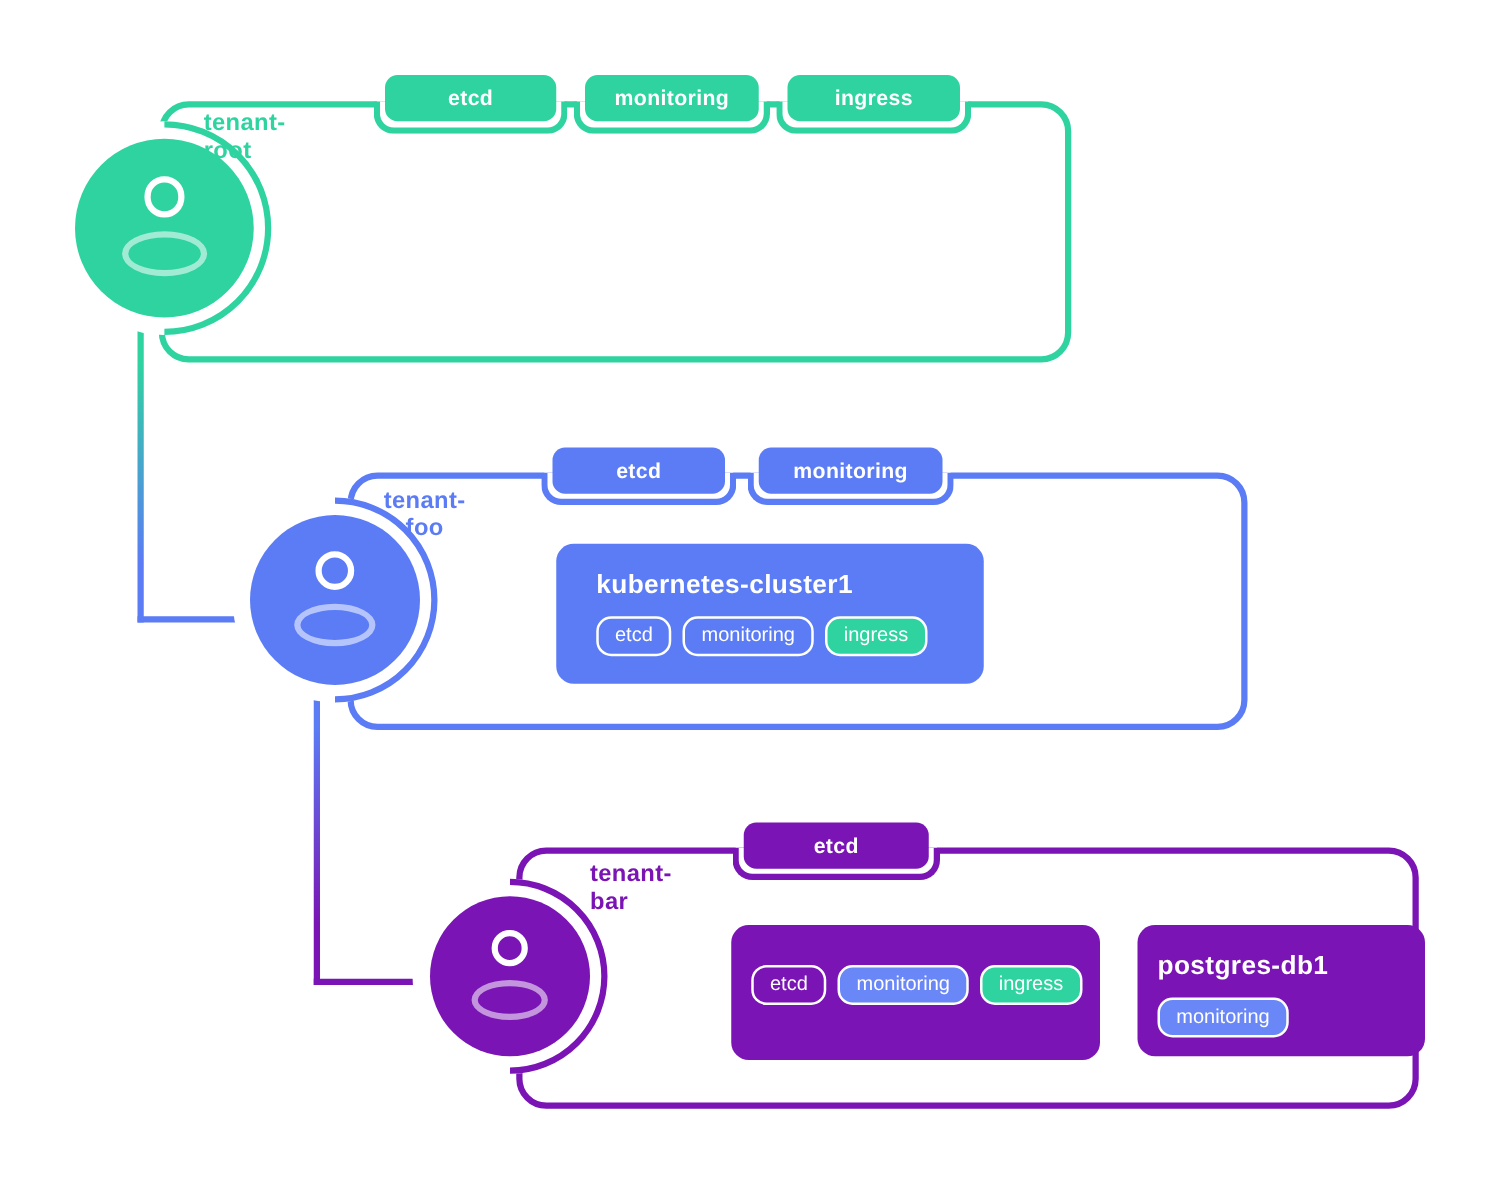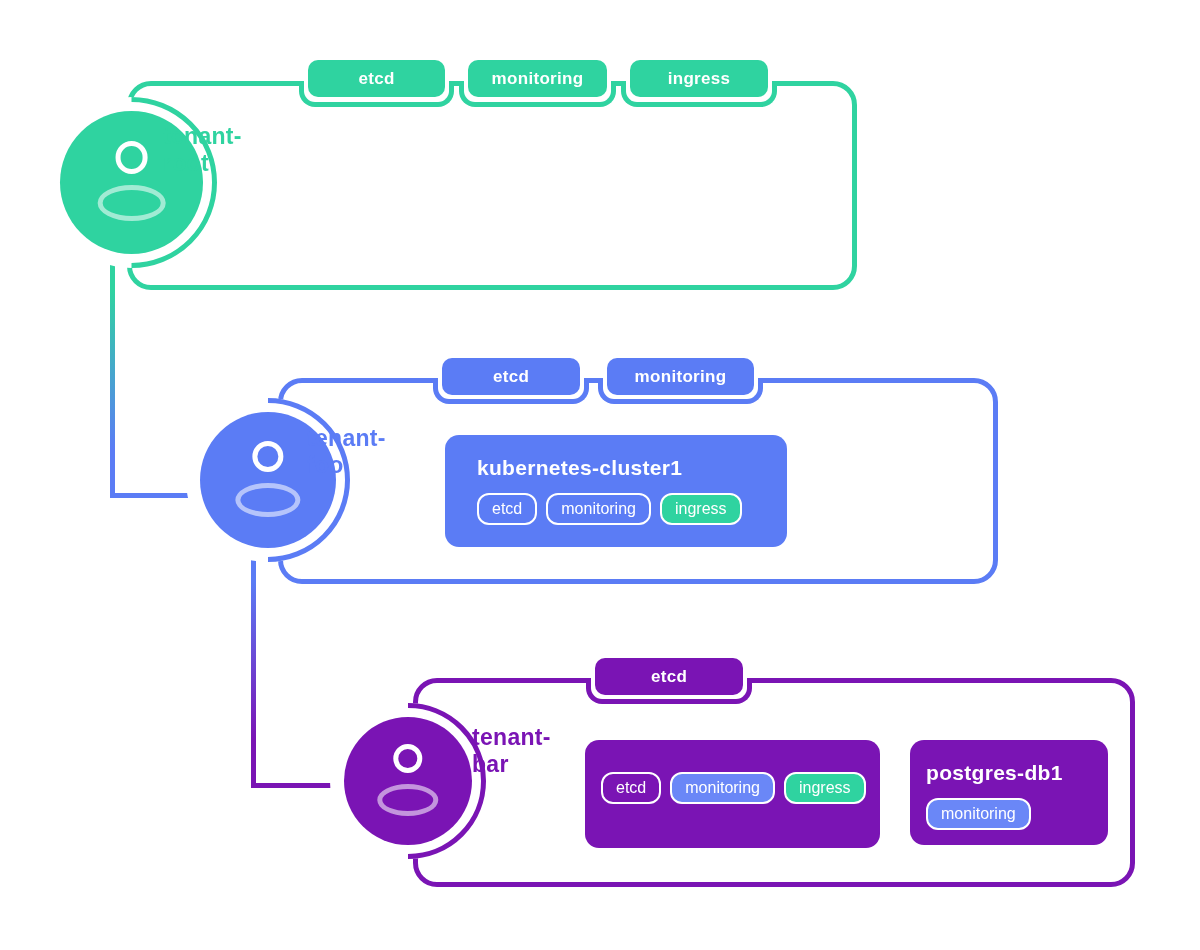--- a/index.html
+++ b/index.html
@@ -13,21 +13,21 @@
   .t-blue   { --c: var(--blue); }
   .t-purple { --c: var(--purple); }
   .tenant { position:absolute; left:0; top:0; width:0; height:0; }
 
   .tenant-box {
     position:absolute; border:5px solid var(--c); border-radius:24px;
     background:transparent; z-index:2;
   }
   .tenant-label {
     position:absolute; z-index:6; color:var(--c);
-    font-size:23px; font-weight:bold; letter-spacing:.3px;margin-top:35px;
+    font-size:19px; font-weight:bold; letter-spacing:.3px;
   }
   .cradle {
     position:absolute; z-index:3; background:#ffffff;
     border:5px solid var(--c); border-top:none; border-radius:0 0 16px 16px;
     height:26px;
   }
   .tag {
     position:absolute; z-index:4; height:37px; background:var(--c);
     border-radius:10px; color:#fff; font-size:17px; font-weight:bold;
     letter-spacing:.3px; display:flex; align-items:center; justify-content:center;
@@ -90,21 +90,21 @@
     <div class="halo" style="left:46px; top:97px; width:171px; height:171px;"></div>
     <div class="arc" style="left:46px; top:97px; width:171px; height:171px;"></div>
     <div class="avatar" style="left:60px; top:111px; width:143px; height:143px;">
       <div class="head"></div>
       <div class="body"></div>
     </div>
   </div>
 
   <div class="tenant t-blue">
     <div class="tenant-box" style="left:278px; top:378px; width:720px; height:206px;"></div>
-    <div class="tenant-label" style="left:307px; top:390px;">tenant-foo</div>
+    <div class="tenant-label" style="left:307px; top:390px;text-align:center;">tenant-foo</div>
 
     <div class="cradle" style="left:433px; top:378px; width:156px;"></div>
     <div class="cradle" style="left:598px; top:378px; width:165px;"></div>
 
     <div class="tag" style="left:442px; top:358px; width:138px;">etcd</div>
     <div class="tag" style="left:607px; top:358px; width:147px;">monitoring</div>
 
     <div class="halo" style="left:186px; top:398px; width:164px; height:164px;"></div>
     <div class="arc" style="left:186px; top:398px; width:164px; height:164px;"></div>
     <div class="avatar" style="left:200px; top:412px; width:136px; height:136px;">
@@ -138,21 +138,21 @@
     </div>
 
     <div class="card" style="left:585px; top:740px; width:295px; height:108px;">
       <div class="pill-row">
         <span class="pill pill-outline">etcd</span>
         <span class="pill pill-blue">monitoring</span>
         <span class="pill pill-green">ingress</span>
       </div>
     </div>
 
-    <div class="card" style="left:910px; top:740px; width:198px; height:105px;">
+    <div class="card" style="left:910px; top:740px; width:230px; height:105px;">
       <div class="card-title">postgres-db1</div>
       <div class="pill-row">
         <span class="pill pill-blue">monitoring</span>
       </div>
     </div>
   </div>
 
 </div>
 
 </body></html>

